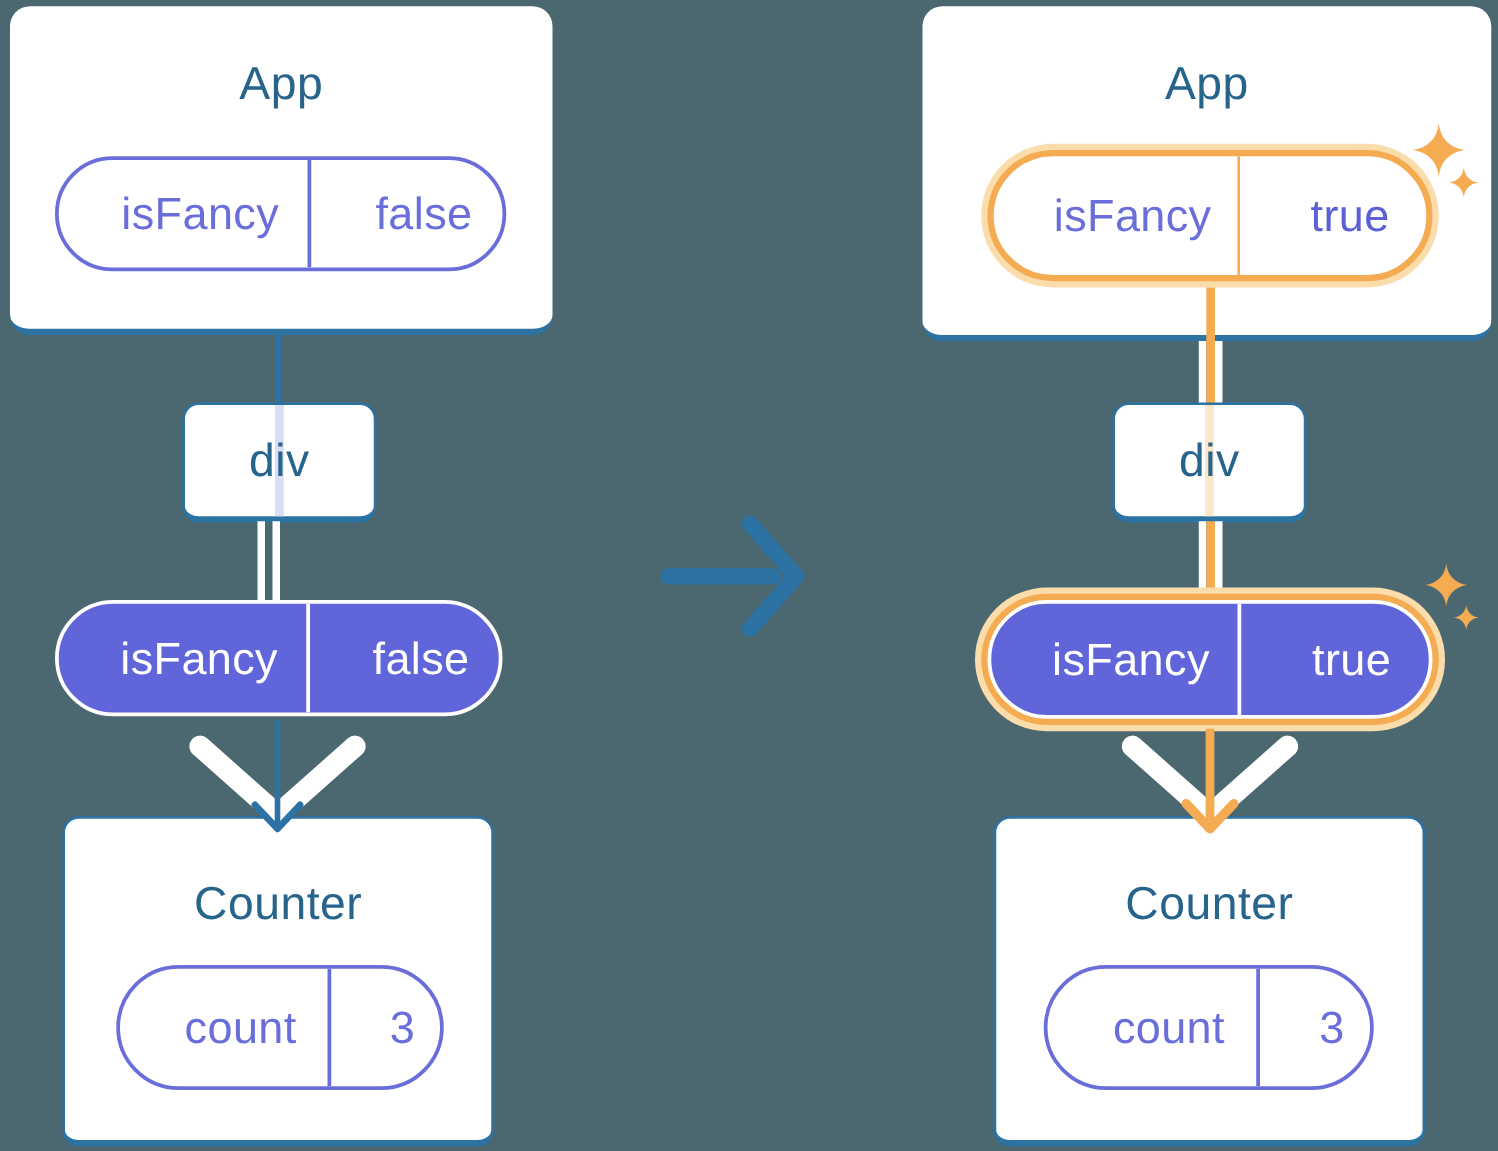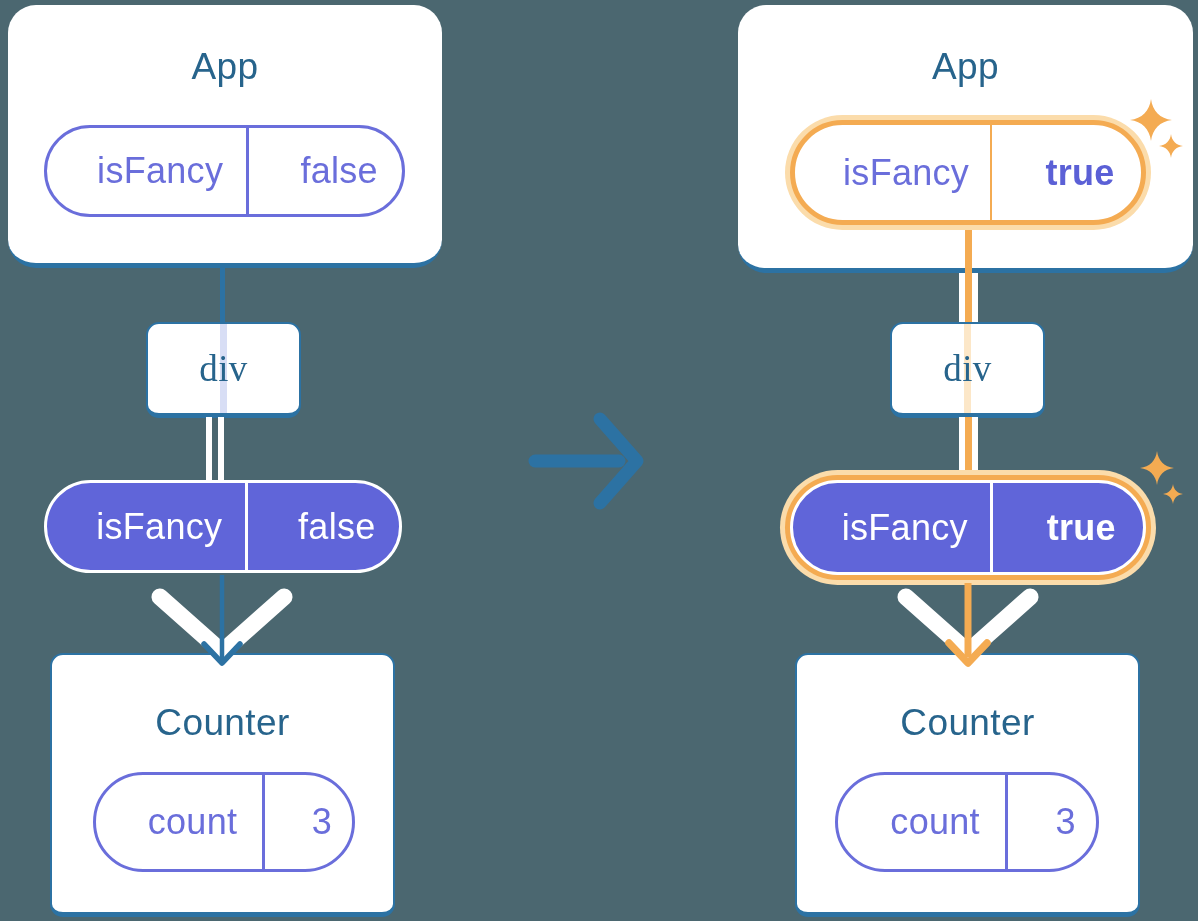--- a/index.html
+++ b/index.html
@@ -6,21 +6,21 @@
     --bg:#4B6770; --blue:#2C72A3; --titleText:#27648C;
     --purple:#6065D9; --purpleOutline:#6A6EDB; --purpleBold:#5B60D6;
     --orange:#F4AB52; --orangeGlow:#FBDCAB; --orangePale:#FCE7C8;
     --lavenderPale:#D8DEF5; --white:#FFFFFF;
   }
   html,body{margin:0;padding:0;background:var(--bg);}
   .canvas{
     position:relative;width:1198px;height:921px;background:var(--bg);
     font-family:"Liberation Sans", sans-serif;overflow:hidden;
   }
-  .card{position:absolute;background:var(--white);border-radius:28px;box-sizing:border-box;}
+  .card{position:absolute;background:var(--white);border-radius:16px;box-sizing:border-box;}
   .card.bottom-edge{border-bottom:5px solid var(--blue);}
   .card.outlined{border:2.5px solid var(--blue);border-bottom-width:5px;border-radius:13px;}
   .comp-title{
     text-align:center;font-size:37px;line-height:40px;font-weight:500;
     color:var(--titleText);letter-spacing:.4px;
   }
   .pill{
     position:absolute;display:flex;box-sizing:border-box;border-radius:60px;
     font-size:36px;letter-spacing:.3px;overflow:hidden;
   }
@@ -36,28 +36,28 @@
   .pill.hl-outline{
     background:var(--white);border:5px solid var(--orange);color:var(--purpleOutline);
     box-shadow:0 0 0 5px var(--orangeGlow);border-radius:64px;overflow:visible;
   }
   .pill.hl-outline .cell.key{border-right:2.5px solid var(--orange);}
   .pill.hl-solid{
     background:var(--purple);border:3.5px solid var(--white);color:var(--white);
     box-shadow:0 0 0 5px var(--orange),0 0 0 10px var(--orangeGlow);overflow:visible;
   }
   .pill.hl-solid .cell.key{border-right:3px solid var(--white);}
-  .bold{font-weight:700;}
+  .bold{font-weight:400;}
   .vline{position:absolute;box-sizing:border-box;}
   .ribbon{position:absolute;display:flex;}
   .ribbon .w{width:6px;background:var(--white);}
   .ribbon .c{width:7px;background:var(--orange);}
   .passline{position:absolute;top:0;bottom:0;left:calc(50% - 3.5px);width:7px;}
   .divbox{display:flex;align-items:center;justify-content:center;}
-  .divbox .comp-title{position:relative;z-index:1;font-family:Liberation Serif, serif;}
+  .divbox .comp-title{position:relative;z-index:1;}
   svg{position:absolute;overflow:visible;}
 </style>
 </head>
 <body>
 
 <div class="canvas">
 
   <div class="vline" style="left:220px;top:265px;width:5px;height:60px;background:var(--blue);"></div>
 
   <div class="card bottom-edge" style="left:8px;top:5px;width:434px;height:263px;">

